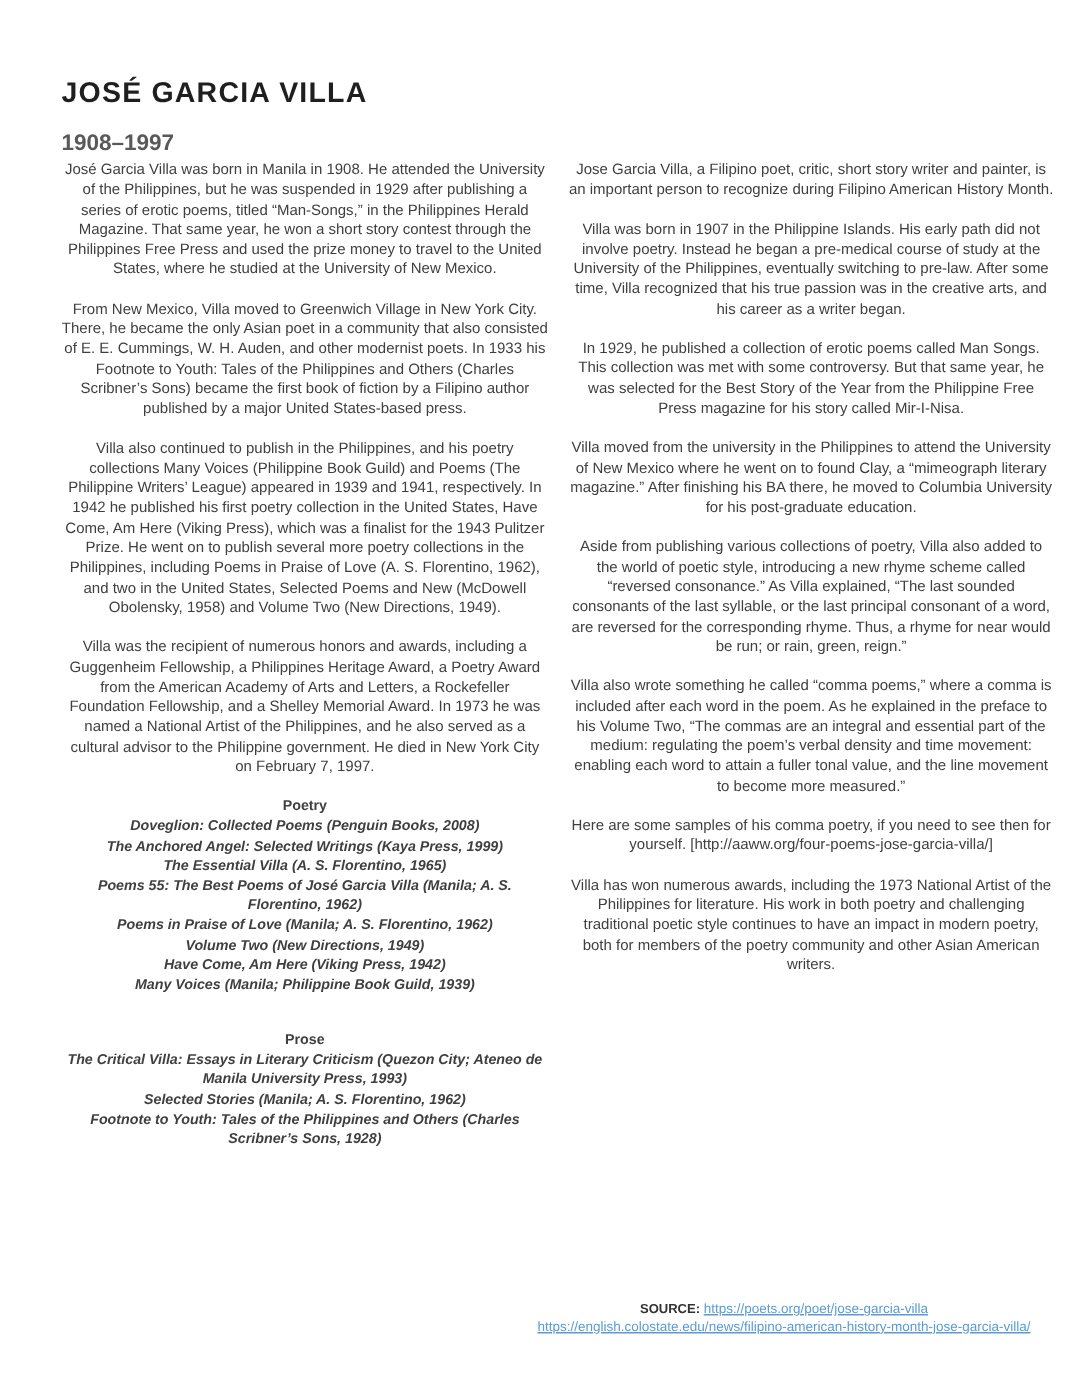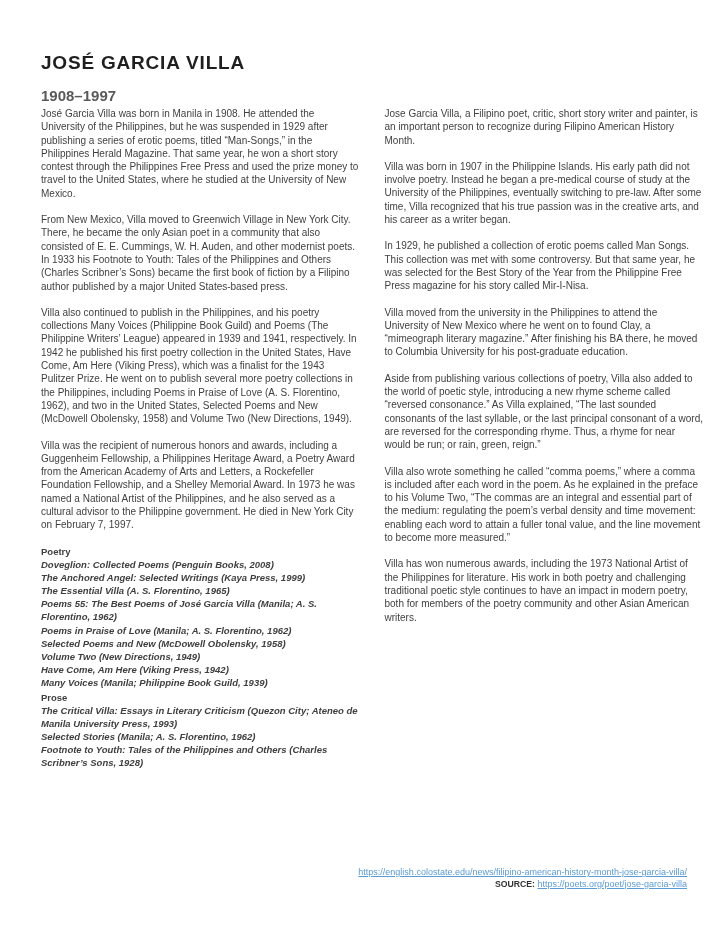--- a/index.html
+++ b/index.html
@@ -1,15 +1,15 @@
 <!DOCTYPE html>
 <html><head>
 <meta charset="utf-8">
 <style>
-  * { box-sizing: border-box; }
+  * { box-sizing: border-box; text-align: center; }
   html, body { margin: 0; padding: 0; background: #ffffff; }
   .page {
     position: relative;
     width: 720px;
     height: 931px;
     background: #ffffff;
     font-family: "Liberation Sans", sans-serif;
     overflow: hidden;
   }
   .doc-title {
@@ -30,38 +30,38 @@
     font-weight: bold;
     color: #595959;
     margin: 0;
   }
   .columns {
     position: absolute;
     left: 41px;
     top: 107px;
     width: 662px;
     display: flex;
-    gap: 25px;
+    gap: 13px;
   }
   .col { width: 325px; }
   .body-p {
     font-size: 10px;
     line-height: 13.3px;
     color: #3f3f3f;
     margin: 0 0 13px 0;
   }
   .list-heading {
     font-size: 9.5px;
     line-height: 13px;
     font-weight: bold;
     color: #3f3f3f;
     margin: 0;
   }
   .poetry-heading { margin-top: 9px; }
-  .prose-heading { margin-top: 1px; }
+  .prose-heading { margin-top: 24px; }
   .book-item {
     font-size: 9.5px;
     line-height: 13.2px;
     font-style: italic;
     color: #3f3f3f;
     margin: 0;
     font-weight: bold;
   }
   .footer {
     position: absolute;
@@ -98,44 +98,44 @@
       <p class="body-p">Villa also continued to publish in the Philippines, and his poetry collections Many Voices (Philippine Book Guild) and Poems (The Philippine Writers’ League) appeared in 1939 and 1941, respectively. In 1942 he published his first poetry collection in the United States, Have Come, Am Here (Viking Press), which was a finalist for the 1943 Pulitzer Prize. He went on to publish several more poetry collections in the Philippines, including Poems in Praise of Love (A. S. Florentino, 1962), and two in the United States, Selected Poems and New (McDowell Obolensky, 1958) and Volume Two (New Directions, 1949).</p>
       <p class="body-p">Villa was the recipient of numerous honors and awards, including a Guggenheim Fellowship, a Philippines Heritage Award, a Poetry Award from the American Academy of Arts and Letters, a Rockefeller Foundation Fellowship, and a Shelley Memorial Award. In 1973 he was named a National Artist of the Philippines, and he also served as a cultural advisor to the Philippine government. He died in New York City on February 7, 1997.</p>
 
       <h3 class="list-heading poetry-heading">Poetry</h3>
       <div>
         <p class="book-item">Doveglion: Collected Poems (Penguin Books, 2008)</p>
         <p class="book-item">The Anchored Angel: Selected Writings (Kaya Press, 1999)</p>
         <p class="book-item">The Essential Villa (A. S. Florentino, 1965)</p>
         <p class="book-item">Poems 55: The Best Poems of José Garcia Villa (Manila; A. S. Florentino, 1962)</p>
         <p class="book-item">Poems in Praise of Love (Manila; A. S. Florentino, 1962)</p>
-        <p class="book-item">Selected Poems and New (McDowell Obolensky, 1958)</p>
         <p class="book-item">Volume Two (New Directions, 1949)</p>
         <p class="book-item">Have Come, Am Here (Viking Press, 1942)</p>
         <p class="book-item">Many Voices (Manila; Philippine Book Guild, 1939)</p>
       </div>
 
       <h3 class="list-heading prose-heading">Prose</h3>
       <div>
         <p class="book-item">The Critical Villa: Essays in Literary Criticism (Quezon City; Ateneo de Manila University Press, 1993)</p>
         <p class="book-item">Selected Stories (Manila; A. S. Florentino, 1962)</p>
         <p class="book-item">Footnote to Youth: Tales of the Philippines and Others (Charles Scribner’s Sons, 1928)</p>
       </div>
     </div>
 
     <div class="col">
       <p class="body-p">Jose Garcia Villa, a Filipino poet, critic, short story writer and painter, is an important person to recognize during Filipino American History Month.</p>
       <p class="body-p">Villa was born in 1907 in the Philippine Islands. His early path did not involve poetry. Instead he began a pre-medical course of study at the University of the Philippines, eventually switching to pre-law. After some time, Villa recognized that his true passion was in the creative arts, and his career as a writer began.</p>
       <p class="body-p">In 1929, he published a collection of erotic poems called Man Songs. This collection was met with some controversy. But that same year, he was selected for the Best Story of the Year from the Philippine Free Press magazine for his story called Mir-I-Nisa.</p>
       <p class="body-p">Villa moved from the university in the Philippines to attend the University of New Mexico where he went on to found Clay, a “mimeograph literary magazine.” After finishing his BA there, he moved to Columbia University for his post-graduate education.</p>
       <p class="body-p">Aside from publishing various collections of poetry, Villa also added to the world of poetic style, introducing a new rhyme scheme called “reversed consonance.” As Villa explained, “The last sounded consonants of the last syllable, or the last principal consonant of a word, are reversed for the corresponding rhyme. Thus, a rhyme for near would be run; or rain, green, reign.”</p>
       <p class="body-p">Villa also wrote something he called “comma poems,” where a comma is included after each word in the poem. As he explained in the preface to his Volume Two, “The commas are an integral and essential part of the medium: regulating the poem’s verbal density and time movement: enabling each word to attain a fuller tonal value, and the line movement to become more measured.”</p>
+      <p class="body-p">Here are some samples of his comma poetry, if you need to see then for yourself. [http://aaww.org/four-poems-jose-garcia-villa/]</p>
       <p class="body-p">Villa has won numerous awards, including the 1973 National Artist of the Philippines for literature. His work in both poetry and challenging traditional poetic style continues to have an impact in modern poetry, both for members of the poetry community and other Asian American writers.</p>
     </div>
 
   </div>
 
   <div class="footer">
+    <div><span class="source-label">SOURCE: </span><a class="source-link">https://poets.org/poet/jose-garcia-villa</a></div>
     <div><a class="source-link">https://english.colostate.edu/news/filipino-american-history-month-jose-garcia-villa/</a></div>
-    <div><span class="source-label">SOURCE: </span><a class="source-link">https://poets.org/poet/jose-garcia-villa</a></div>
   </div>
 
 </div>
 
 </body></html>

